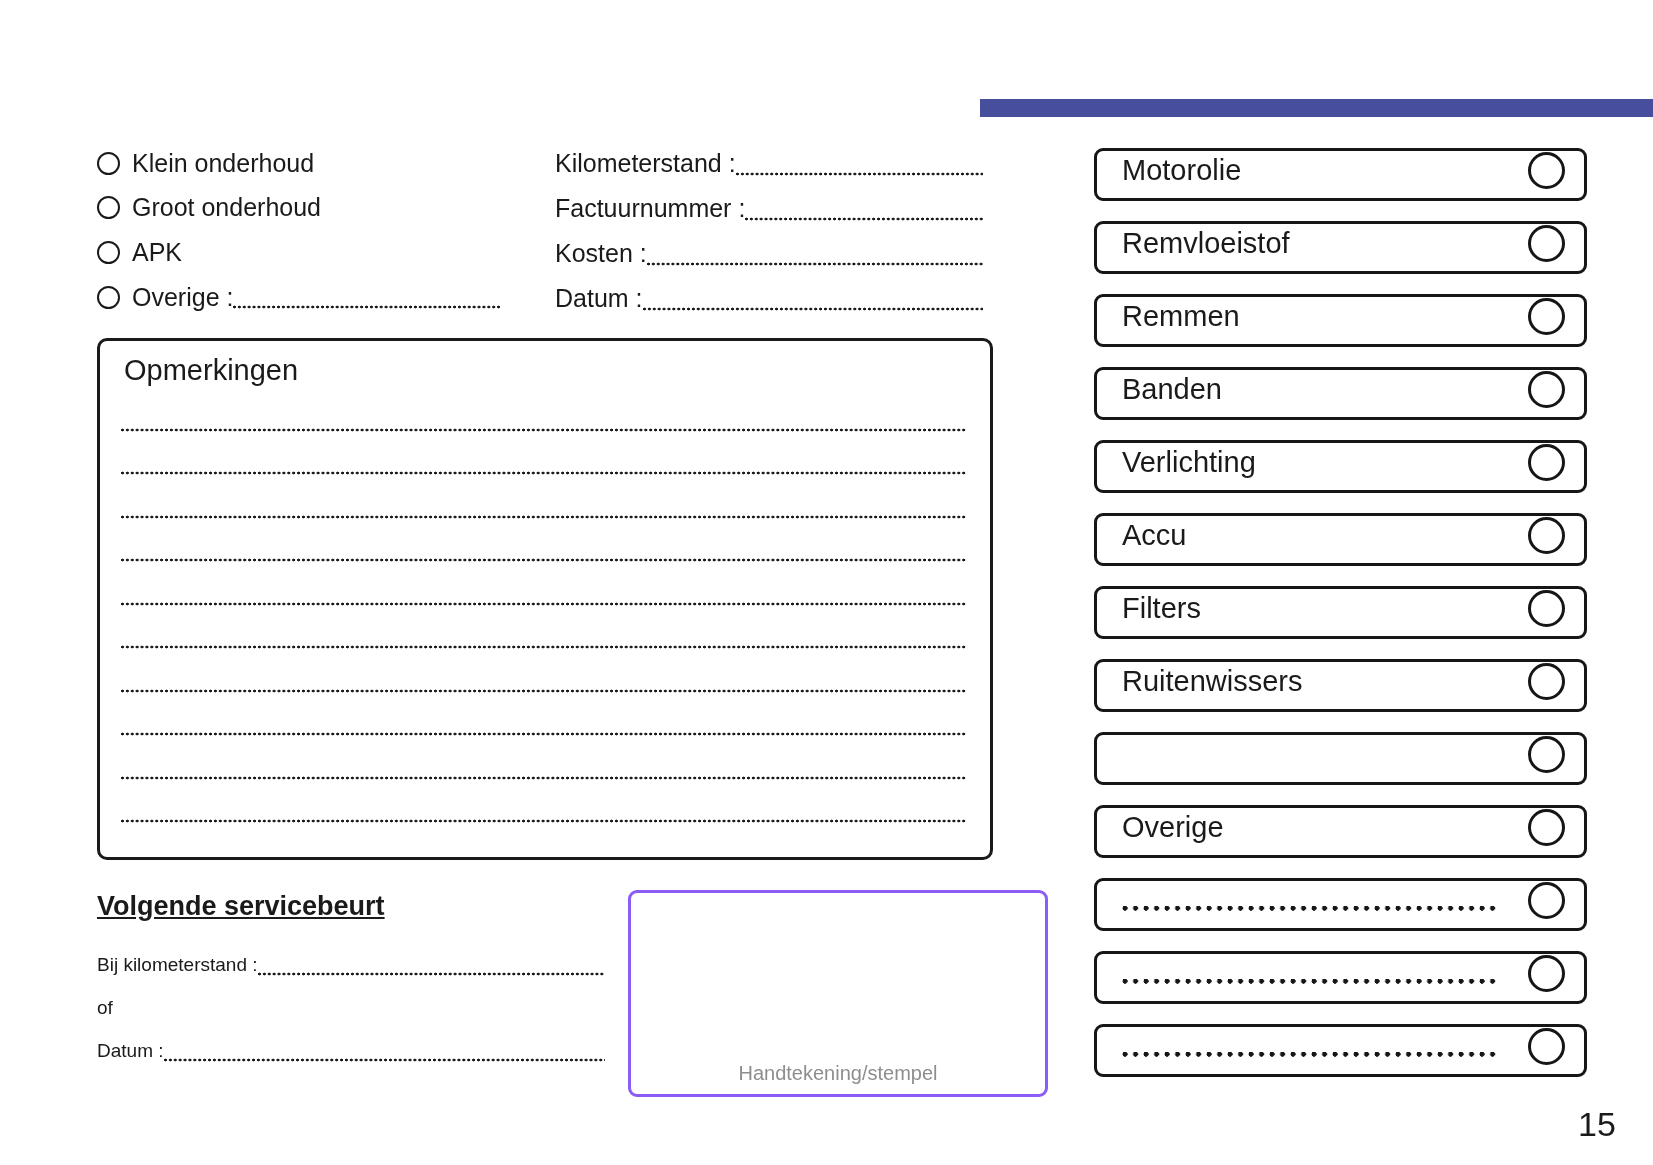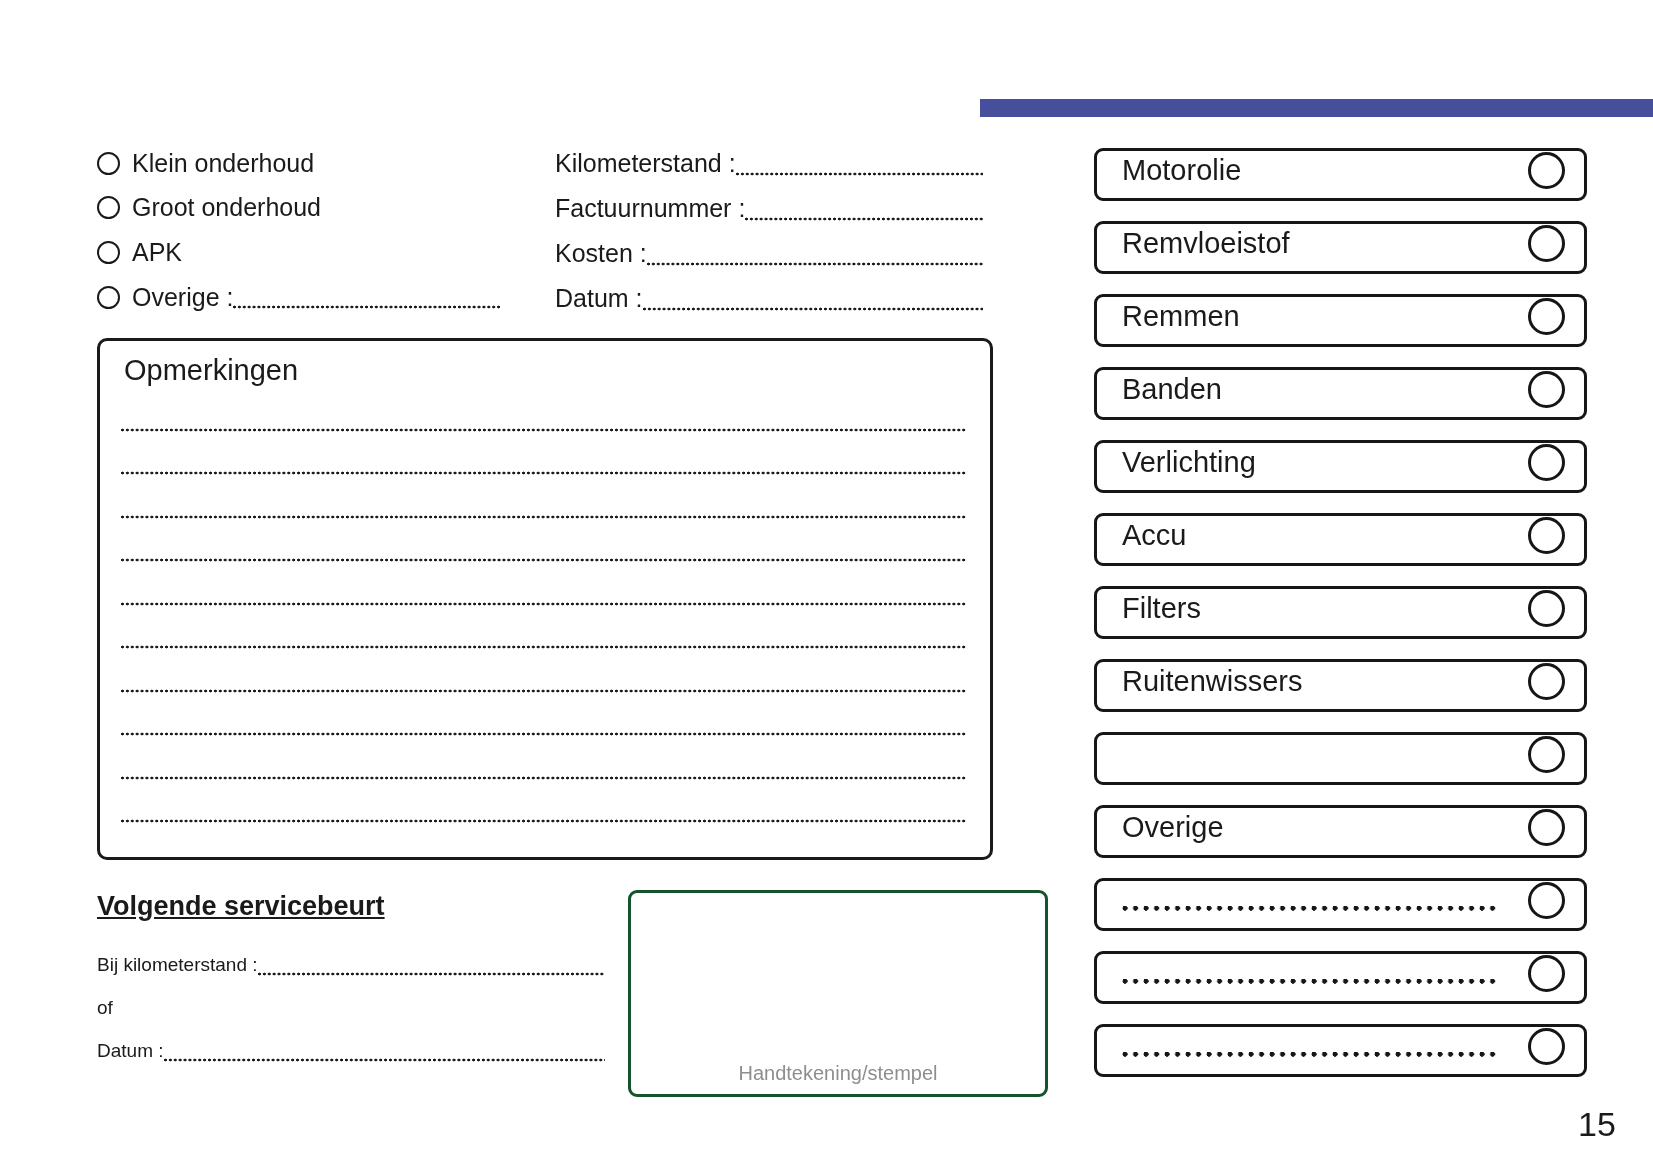--- a/index.html
+++ b/index.html
@@ -34,21 +34,21 @@
     background-image:radial-gradient(circle at 1.7px 2px,#1a1a1a 1.3px,transparent 1.65px);
     background-size:4.9px 4px;background-repeat:repeat-x;background-position:left bottom;}
 
   
   .next-title{position:absolute;left:97px;top:891px;font-size:27px;font-weight:bold;text-decoration:underline;}
   .next-rows{position:absolute;left:97px;top:943px;width:508px;}
   .next-row{display:flex;align-items:center;height:43px;font-size:19px;}
 
   
   .signature-box{position:absolute;left:628px;top:890px;width:420px;height:207px;
-    border:3px solid #14532d;border-radius:9px;box-sizing:border-box;background:#fff;
+    border:3px solid #8b5cf6;border-radius:9px;box-sizing:border-box;background:#fff;
     display:flex;align-items:flex-end;justify-content:center;}
   .signature-caption{color:#8e8e8e;font-size:20px;margin-bottom:9px;}
 
   
   .checklist{position:absolute;left:1094px;top:148px;width:493px;}
   .check-item{display:flex;align-items:center;height:53px;margin-bottom:20px;
     border:3px solid #161616;border-radius:9px;box-sizing:border-box;
     padding:0 19px 8px 25px;font-size:29px;background:#fff;}
   .check-item:last-child{margin-bottom:0;}
   .check-circle{width:37px;height:37px;border:3px solid #161616;border-radius:50%;

